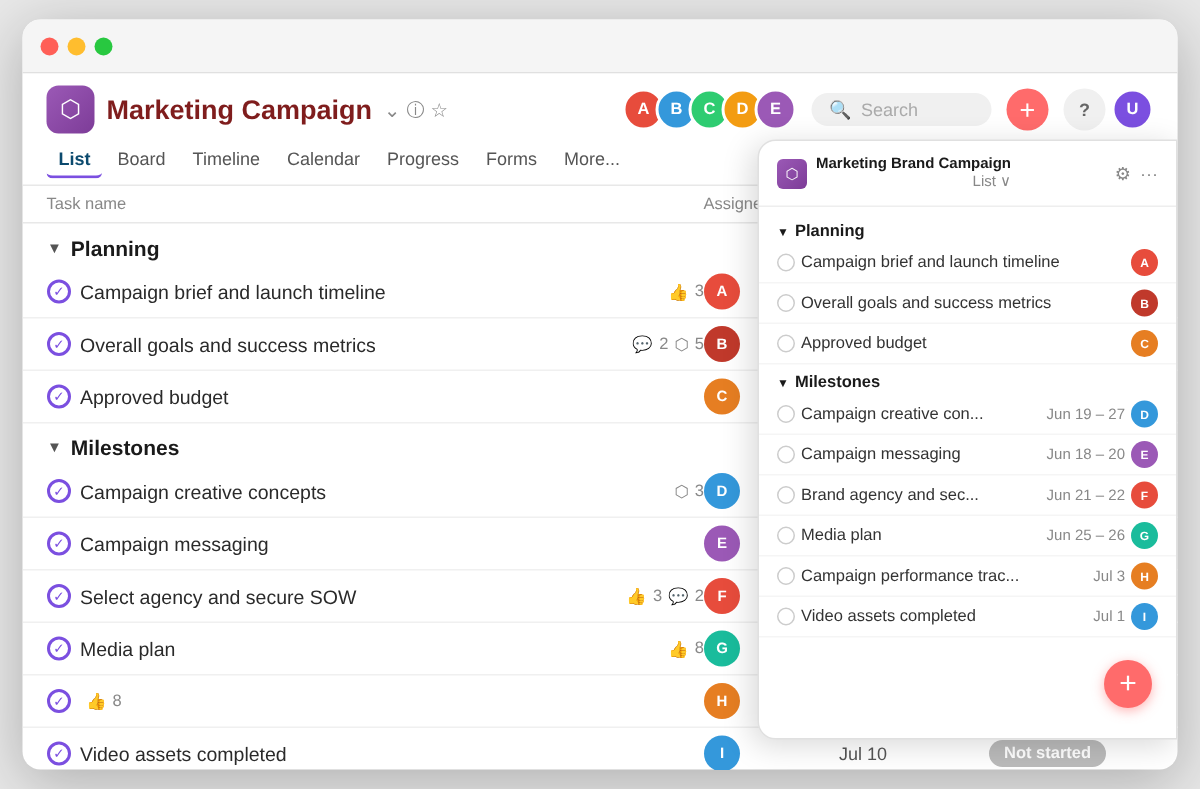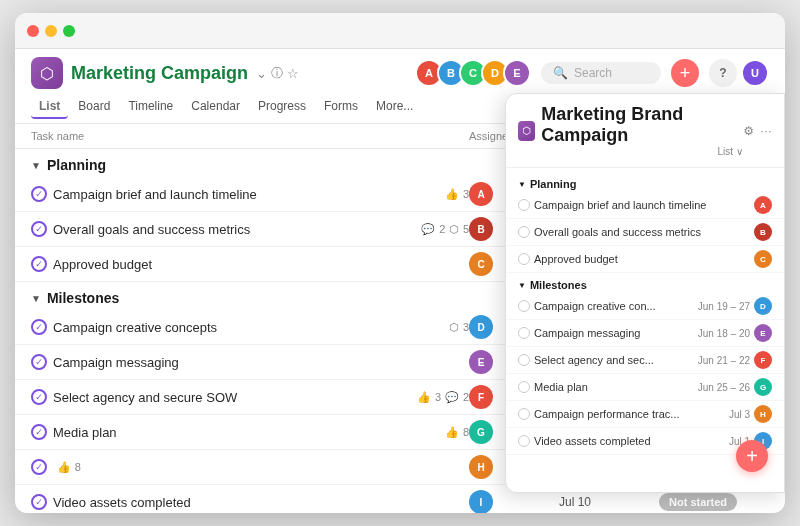--- a/index.html
+++ b/index.html
@@ -58,21 +58,21 @@
     .app-icon {
       width: 32px; height: 32px;
       background: linear-gradient(135deg, #9b59b6, #7d3c98);
       border-radius: 8px;
       display: flex; align-items: center; justify-content: center;
       color: white; font-size: 16px;
     }
     .project-title {
       font-size: 18px;
       font-weight: 700;
-      color: #15803d;
+      color: #7f1d1d;
     }
     .header-icons {
       display: flex; align-items: center; gap: 4px; color: #888; font-size: 13px;
     }
     .header-right {
       display: flex; align-items: center; gap: 10px;
     }
     .avatar-stack { display: flex; }
     .avatar {
       width: 28px; height: 28px; border-radius: 50%;
@@ -106,21 +106,21 @@
     }
     .nav-tabs {
       display: flex; gap: 2px; font-size: 12px; color: #555;
       padding-bottom: 4px;
     }
     .nav-tab {
       padding: 4px 8px; cursor: pointer; border-radius: 4px;
       color: #555;
     }
     .nav-tab.active {
-      color: #737373;
+      color: #0c4a6e;
       border-bottom: 2px solid #7b4fe0;
       font-weight: 600;
     }
     .divider { height: 1px; background: #e8e8e8; }
 
     .table-header {
       display: grid;
       grid-template-columns: 1fr 90px 100px 110px;
       padding: 6px 16px;
       font-size: 11px;
@@ -207,21 +207,21 @@
     .mini-title-row {
       display: flex; align-items: center; gap: 6px;
     }
     .mini-app-icon {
       width: 20px; height: 20px;
       background: linear-gradient(135deg, #9b59b6, #7d3c98);
       border-radius: 4px;
       display: flex; align-items: center; justify-content: center;
       color: white; font-size: 10px;
     }
-    .mini-project-name { font-size: 18px; font-weight: 700; color: #1a1a1a; }
+    .mini-project-name { font-size: 10px; font-weight: 700; color: #1a1a1a; }
     .mini-list-label { font-size: 10px; color: #888; text-align: right; }
     .mini-header-icons { display: flex; gap: 6px; color: #888; font-size: 12px; }
     .mini-content { flex: 1; overflow-y: auto; padding: 4px 0; }
     .mini-section-header {
       display: flex; align-items: center; gap: 4px;
       padding: 6px 12px 2px;
       font-size: 11px; font-weight: 700; color: #1a1a1a;
     }
     .mini-task-row {
       display: flex; align-items: center; justify-content: space-between;
@@ -523,21 +523,21 @@
           <span>Campaign messaging</span>
         </div>
         <div class="mini-task-right">
           <span class="mini-date">Jun 18 – 20</span>
           <div class="mini-avatar" style="background:#9b59b6">E</div>
         </div>
       </div>
       <div class="mini-task-row">
         <div class="mini-task-left">
           <div class="mini-check"></div>
-          <span>Select agency and sec...</span>
+          <span>Brand agency and sec...</span>
         </div>
         <div class="mini-task-right">
           <span class="mini-date">Jun 21 – 22</span>
           <div class="mini-avatar" style="background:#e74c3c">F</div>
         </div>
       </div>
       <div class="mini-task-row">
         <div class="mini-task-left">
           <div class="mini-check"></div>
           <span>Media plan</span>

